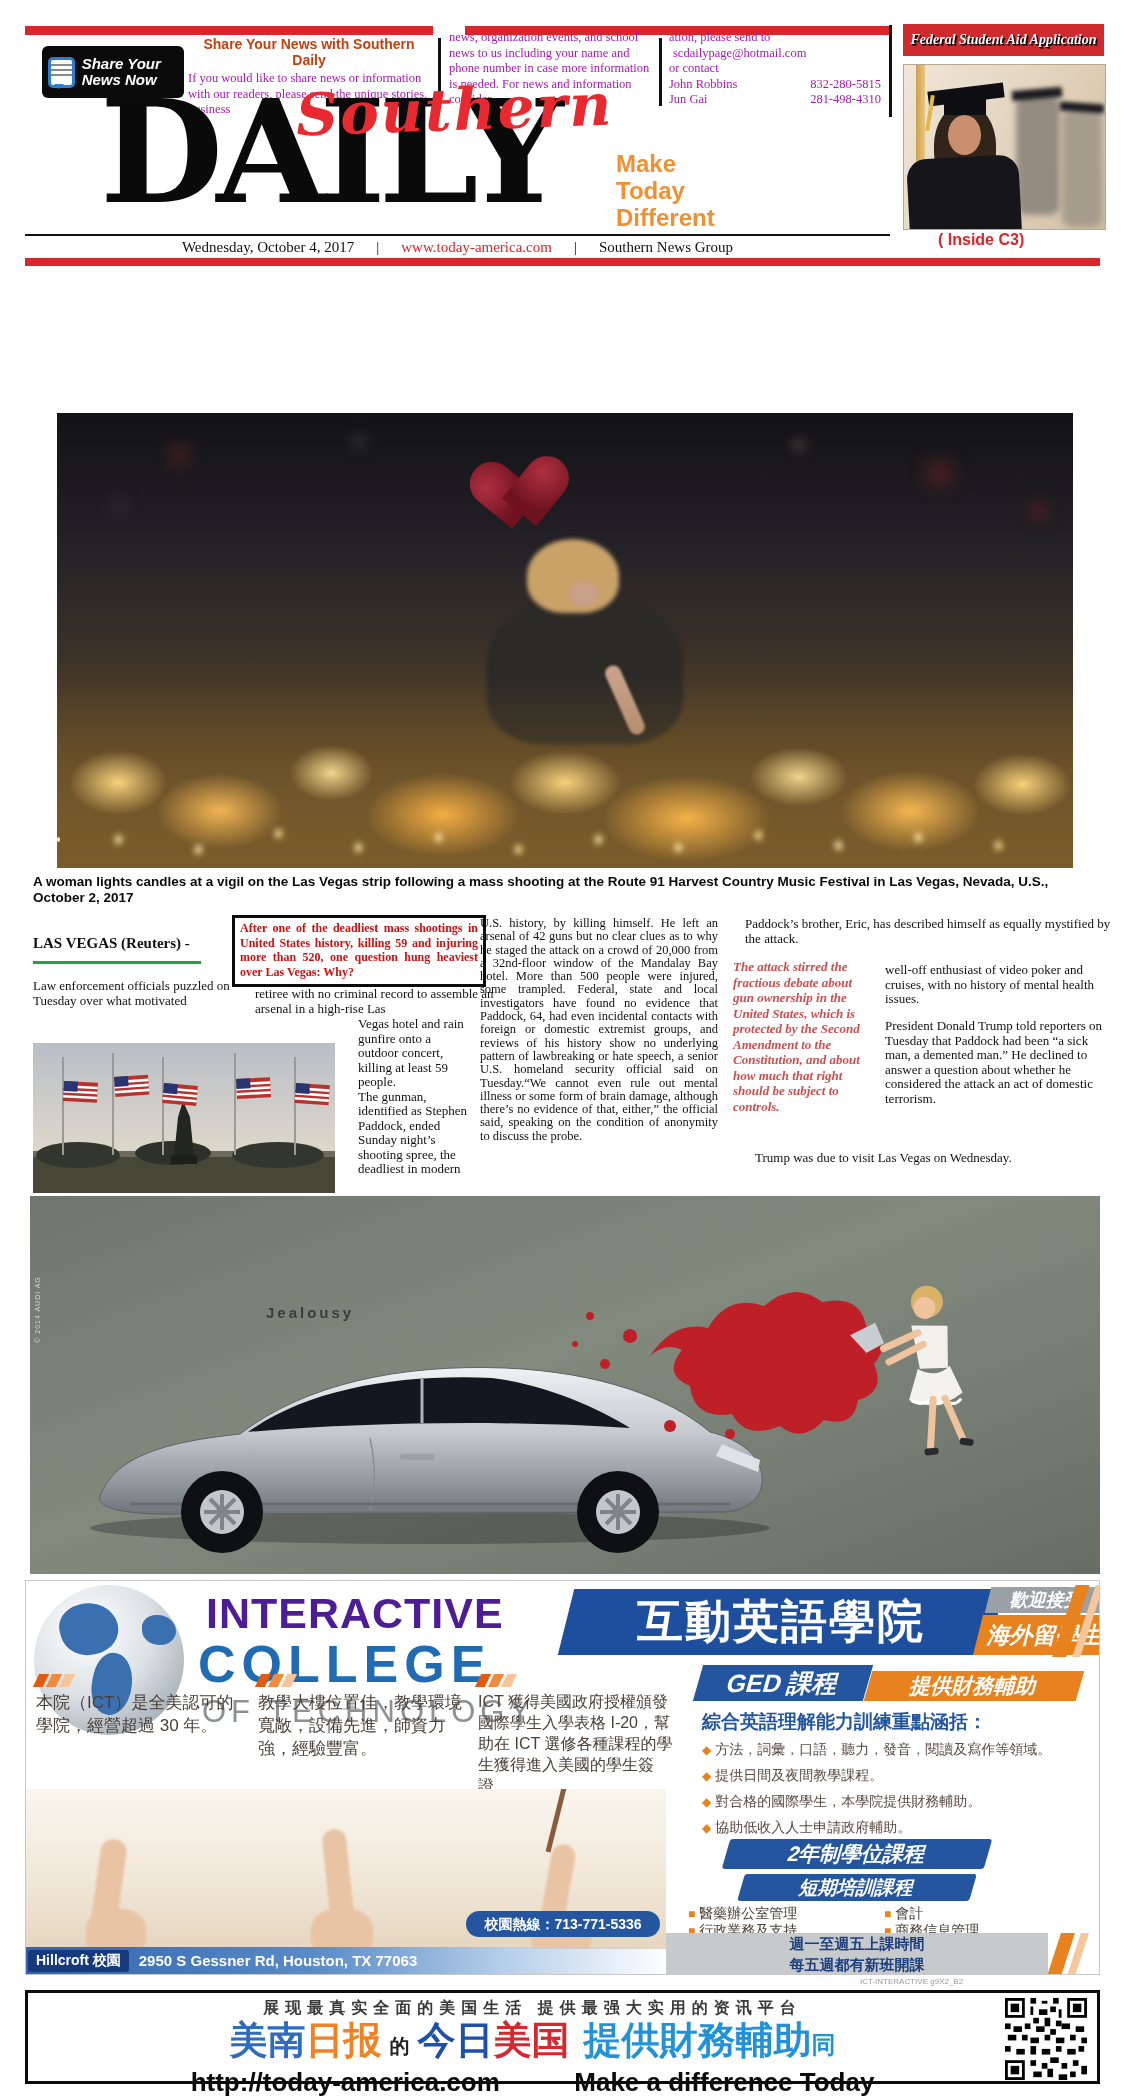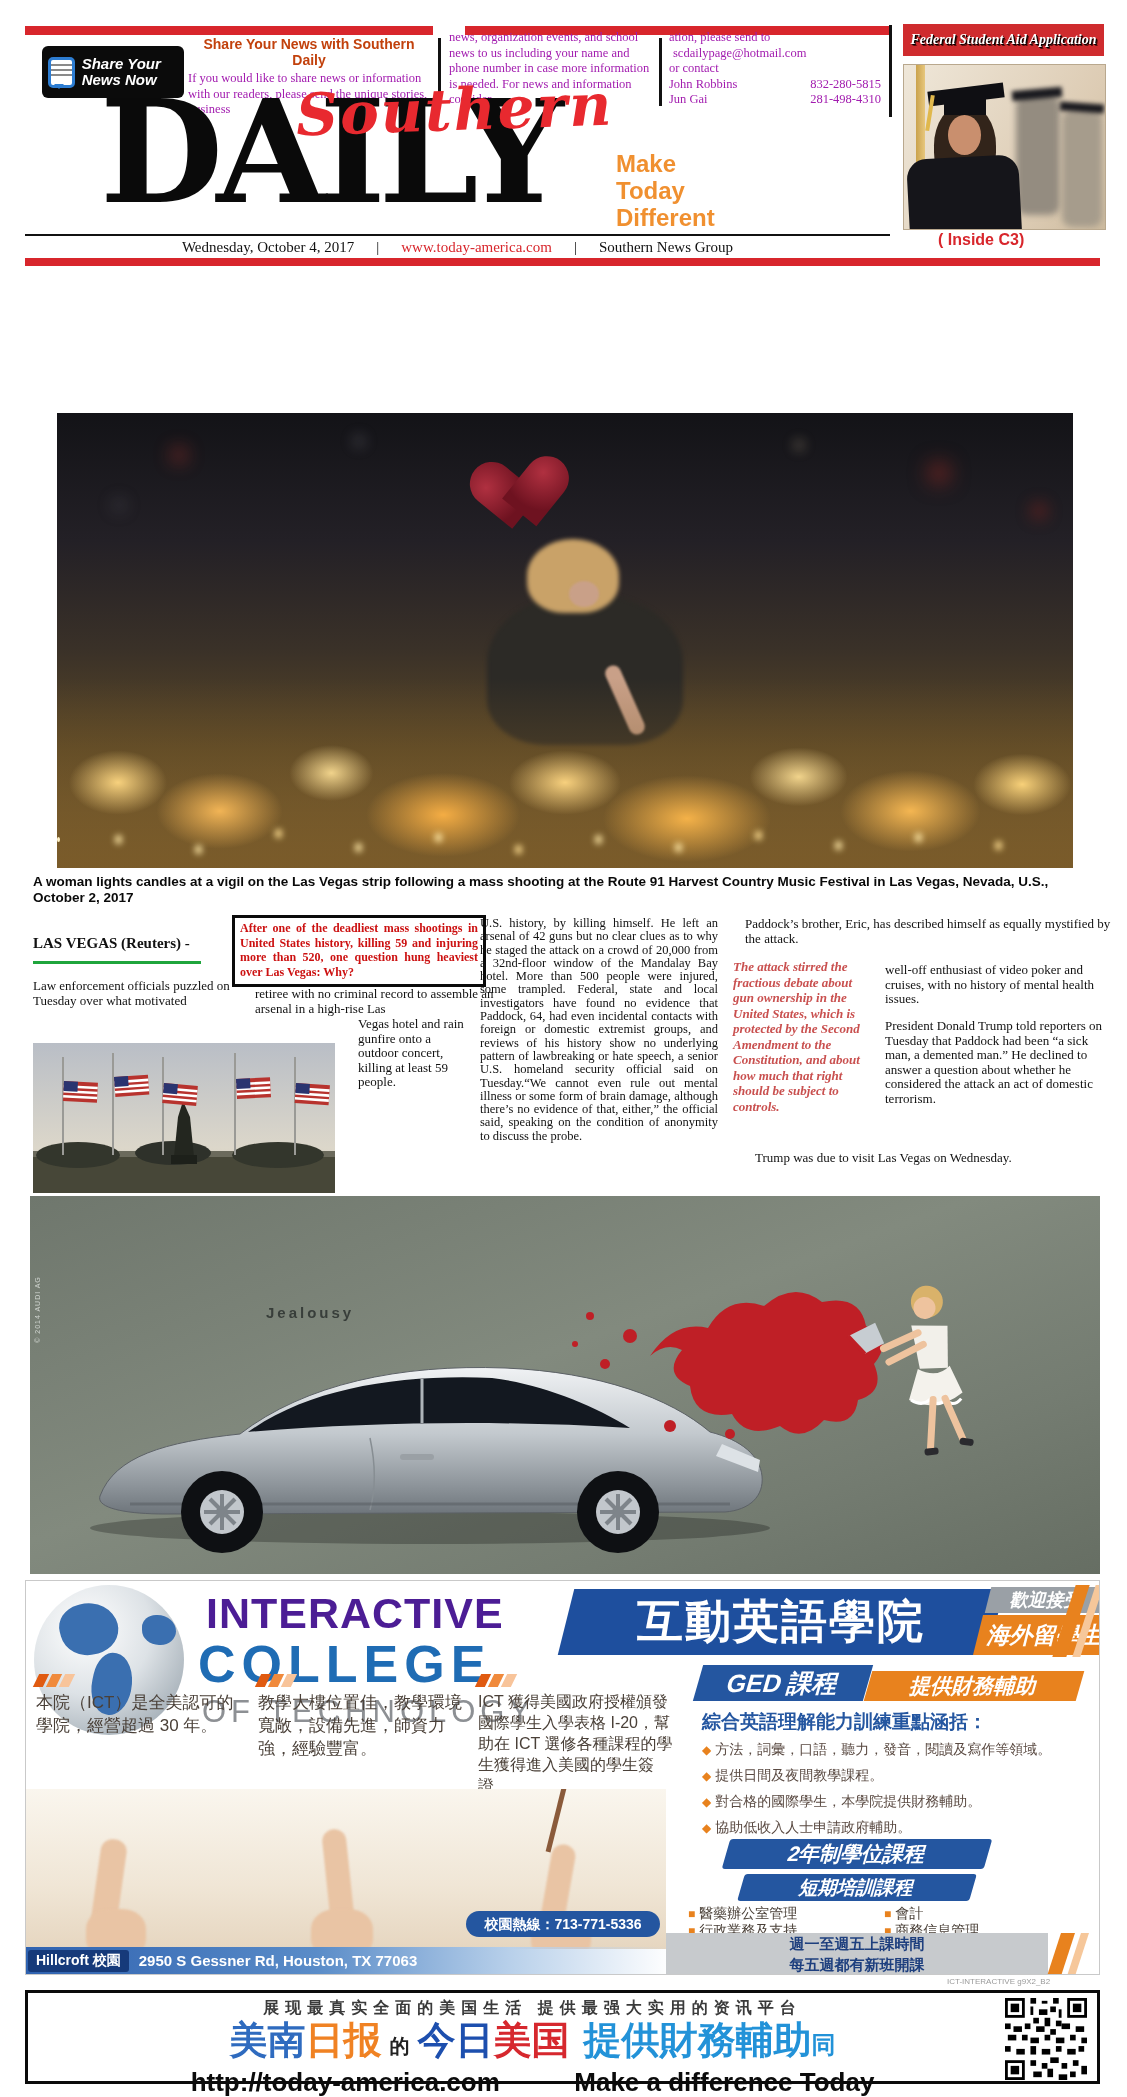--- a/index.html
+++ b/index.html
@@ -148,21 +148,21 @@
   .finger{position:absolute;background:#e9c4a4;border-radius:12px;filter:blur(1px);}
   .hotline{left:440px;top:330px;width:194px;height:26px;background:#2456a0;border-radius:13px;
     color:#fff;font:700 14px/26px "Liberation Sans",sans-serif;text-align:center;}
   .grayband{left:640px;top:352px;width:382px;height:43px;background:#c7cacd;color:#1e3f7e;
     font:700 15px/21px "Liberation Sans","DejaVu Sans",sans-serif;text-align:center;}
   .addrbar{left:0;top:366px;width:645px;height:27px;display:flex;align-items:center;
     background:linear-gradient(90deg,#2f62b0,#5a8cc8 45%,#b8d0ea 75%,rgba(255,255,255,0));}
   .addrchip{background:#163a7a;border-radius:3px;margin-left:2px;padding:2px 8px;color:#fff;
     font:700 14px "Liberation Sans","DejaVu Sans",sans-serif;}
   .addrtext{color:#fff;font:700 15px "Liberation Sans",sans-serif;margin-left:10px;}
-  .fineprint{left:947px;top:1977px;color:#9a9a9a;font:400 8px "Liberation Sans",sans-serif;text-align:center;}
+  .fineprint{left:860px;top:1977px;color:#9a9a9a;font:400 8px "Liberation Sans",sans-serif;text-align:center;}
 
   
   .footer{left:25px;top:1990px;width:1075px;height:94px;border:3px solid #0b0b0b;box-sizing:border-box;background:#fff;}
   .f-row1{margin:5px 120px 0 60px;text-align:center;color:#3a3a3a;
     font:700 16px "Liberation Sans","DejaVu Sans",sans-serif;letter-spacing:6px;}
   .f-row2{margin:1px 120px 0 60px;text-align:center;white-space:nowrap;
     font:900 38px/40px "Liberation Sans","DejaVu Sans",sans-serif;}
   .f-row3{margin:1px 120px 0 60px;text-align:center;color:#0b0b0b;
     font:700 26px "Liberation Sans",sans-serif;}
   .b-blue{color:#2f6bbf;} .b-orange{color:#f08223;} .b-de{color:#222;font-size:20px;padding:0 8px;}
@@ -318,20 +318,21 @@
               <rect y="14" width="34" height="2.6" fill="#fff"></rect>
               <rect width="14" height="10" fill="#2a3470"></rect>
             </g>
         </g>
       </svg>
     </div>
 
     <div class="abs c2wide">retiree with no criminal record to assemble an arsenal in a high-rise Las</div>
     <div class="abs c2narrow">
       <p>Vegas hotel and rain gunfire onto a outdoor concert, killing at least 59 people.</p>
+      <p>The gunman, identified as Stephen Paddock, ended Sunday night’s shooting spree, the deadliest in modern</p>
     </div>
     <div class="abs c3">U.S. history, by killing himself. He left an arsenal of 42 guns but no clear clues as to why he staged the attack on a crowd of 20,000 from a 32nd-floor window of the Mandalay Bay hotel. More than 500 people were injured, some trampled. Federal, state and local investigators have found no evidence that Paddock, 64, had even incidental contacts with foreign or domestic extremist groups, and reviews of his history show no underlying pattern of lawbreaking or hate speech, a senior U.S. homeland security official said on Tuesday.“We cannot even rule out mental illness or some form of brain damage, although there’s no evidence of that, either,” the official said, speaking on the condition of anonymity to discuss the probe.</div>
     <div class="abs c4a">Paddock’s brother, Eric, has described himself as equally mystified by the attack.</div>
     <div class="abs quote">The attack stirred the fractious debate about gun ownership in the United States, which is protected by the Second Amendment to the Constitution, and about how much that right should be subject to controls.</div>
     <div class="abs c4b">well-off enthusiast of video poker and cruises, with no history of mental health issues.</div>
     <div class="abs c4c">President Donald Trump told reporters on Tuesday that Paddock had been “a sick man, a demented man.” He declined to answer a question about whether he considered the attack an act of domestic terrorism.</div>
     <div class="abs c4d">Trump was due to visit Las Vegas on Wednesday.</div>
   </div>
 
   <div class="abs carad">

